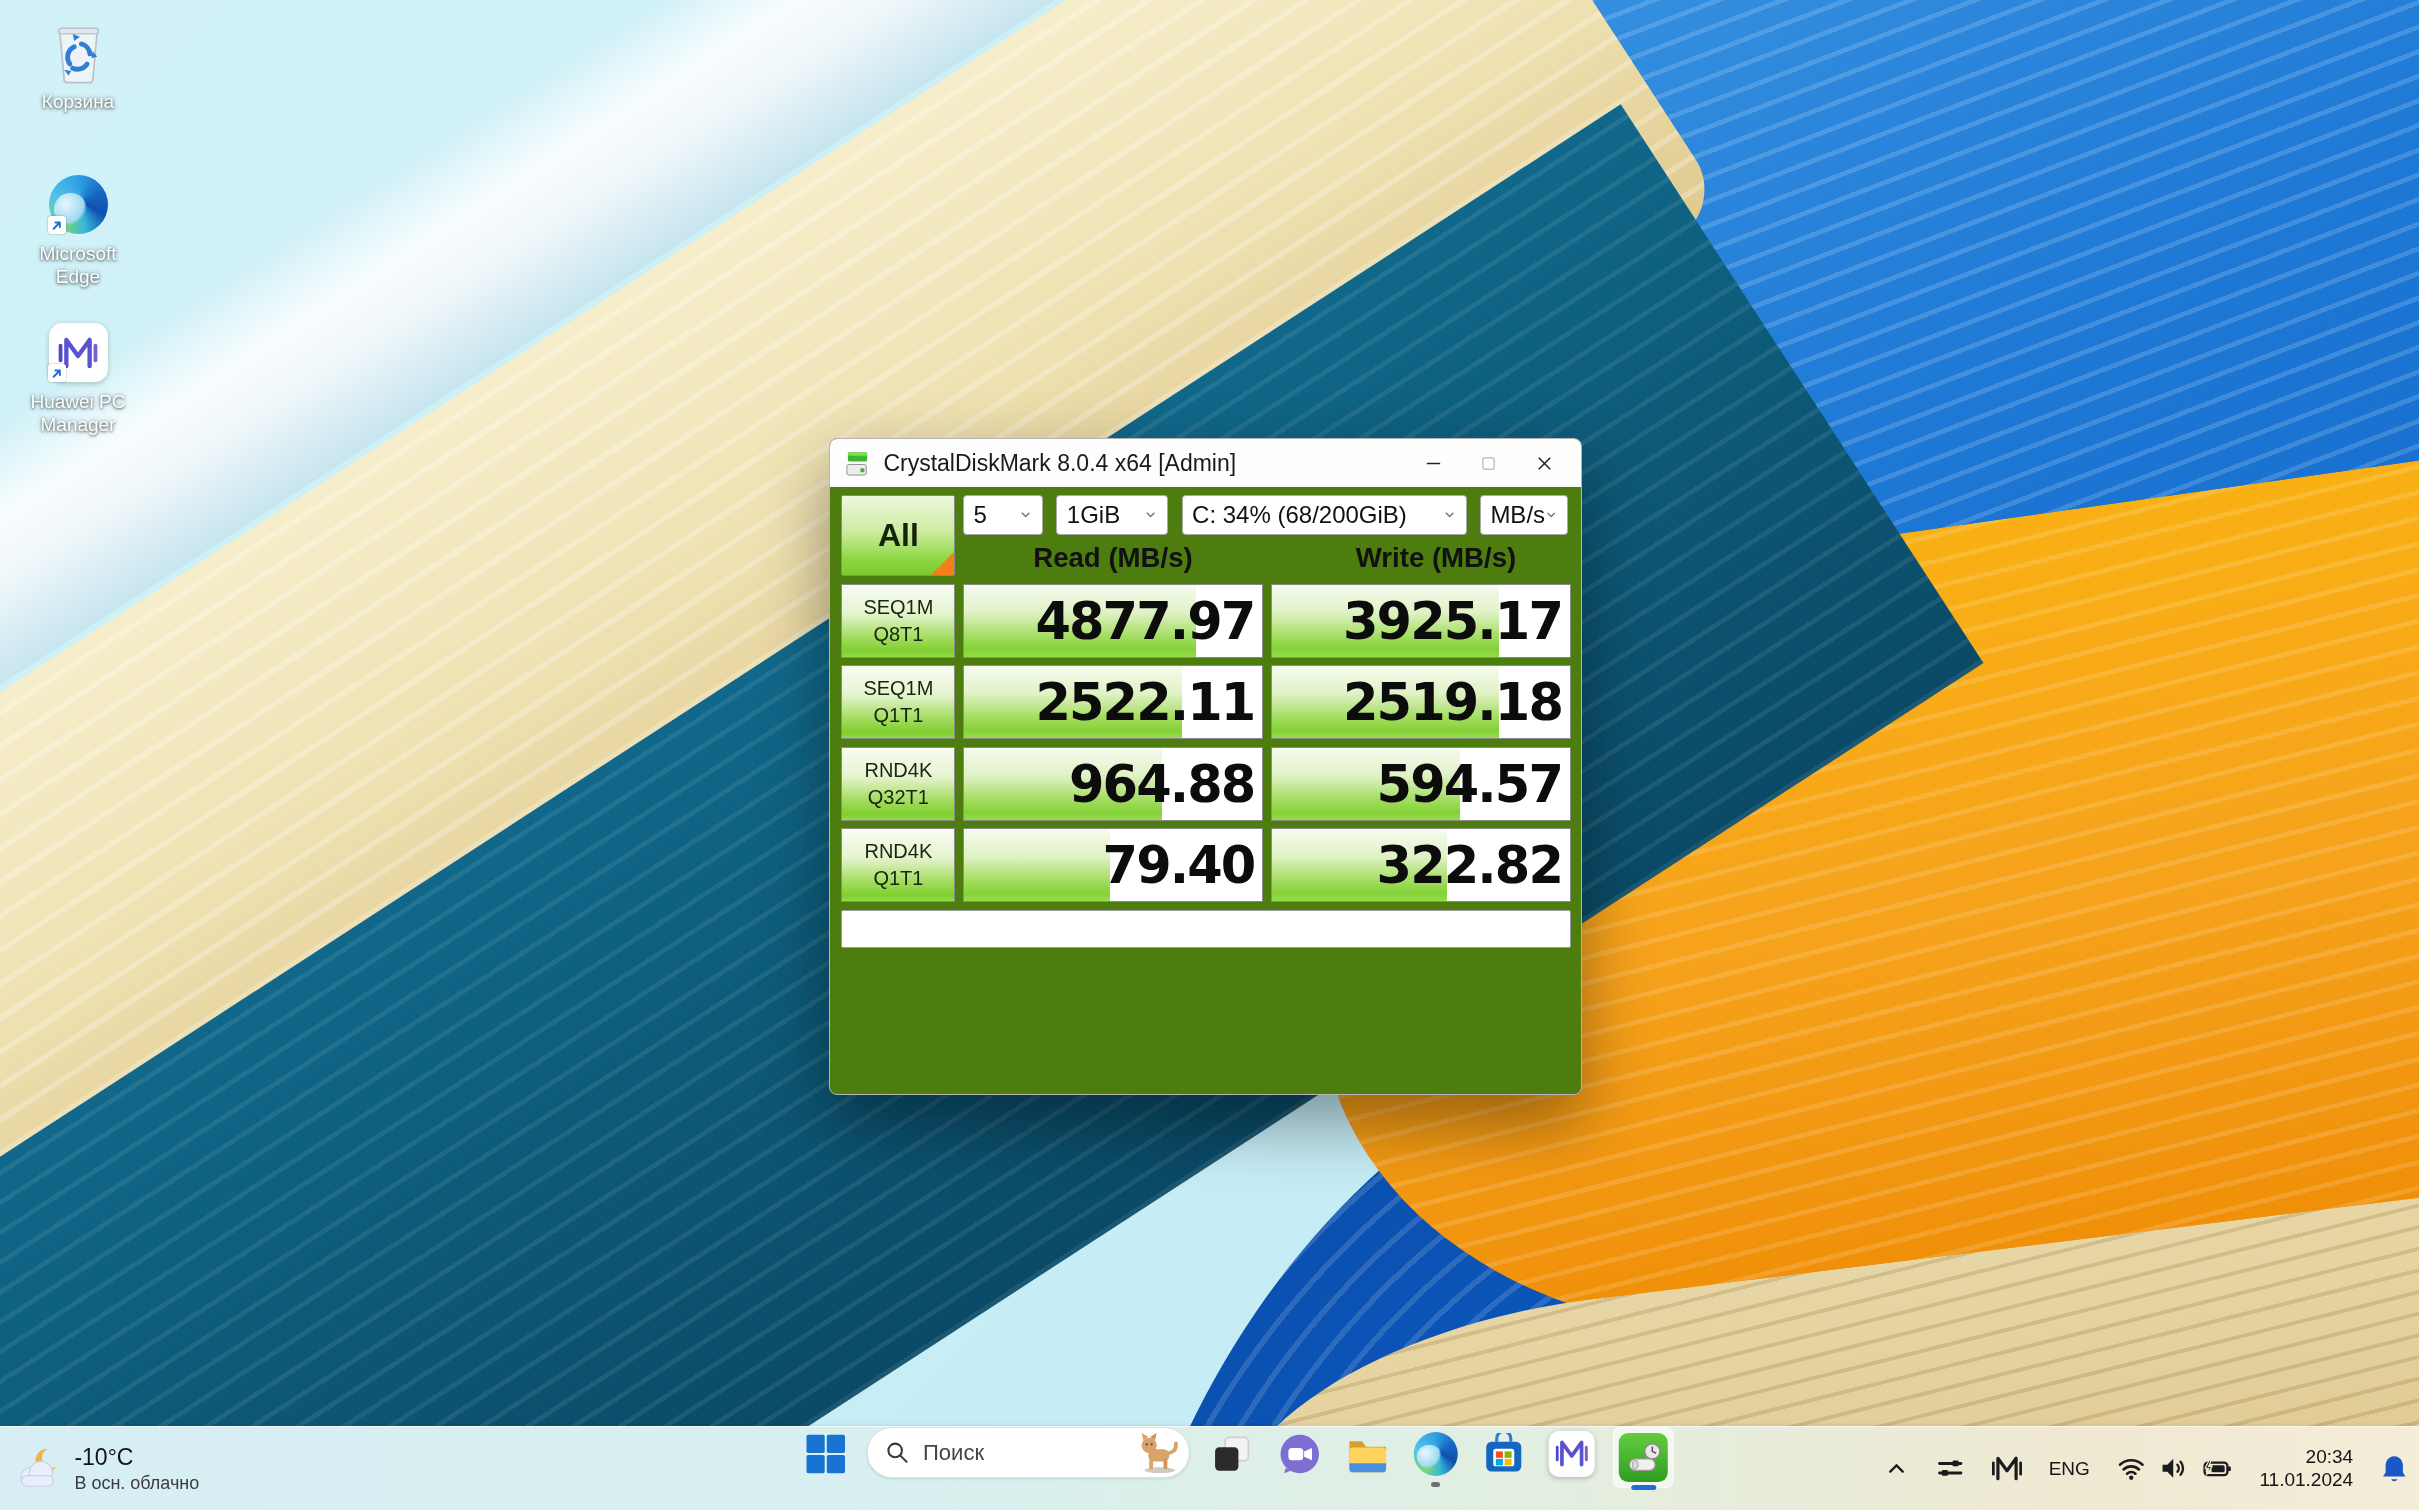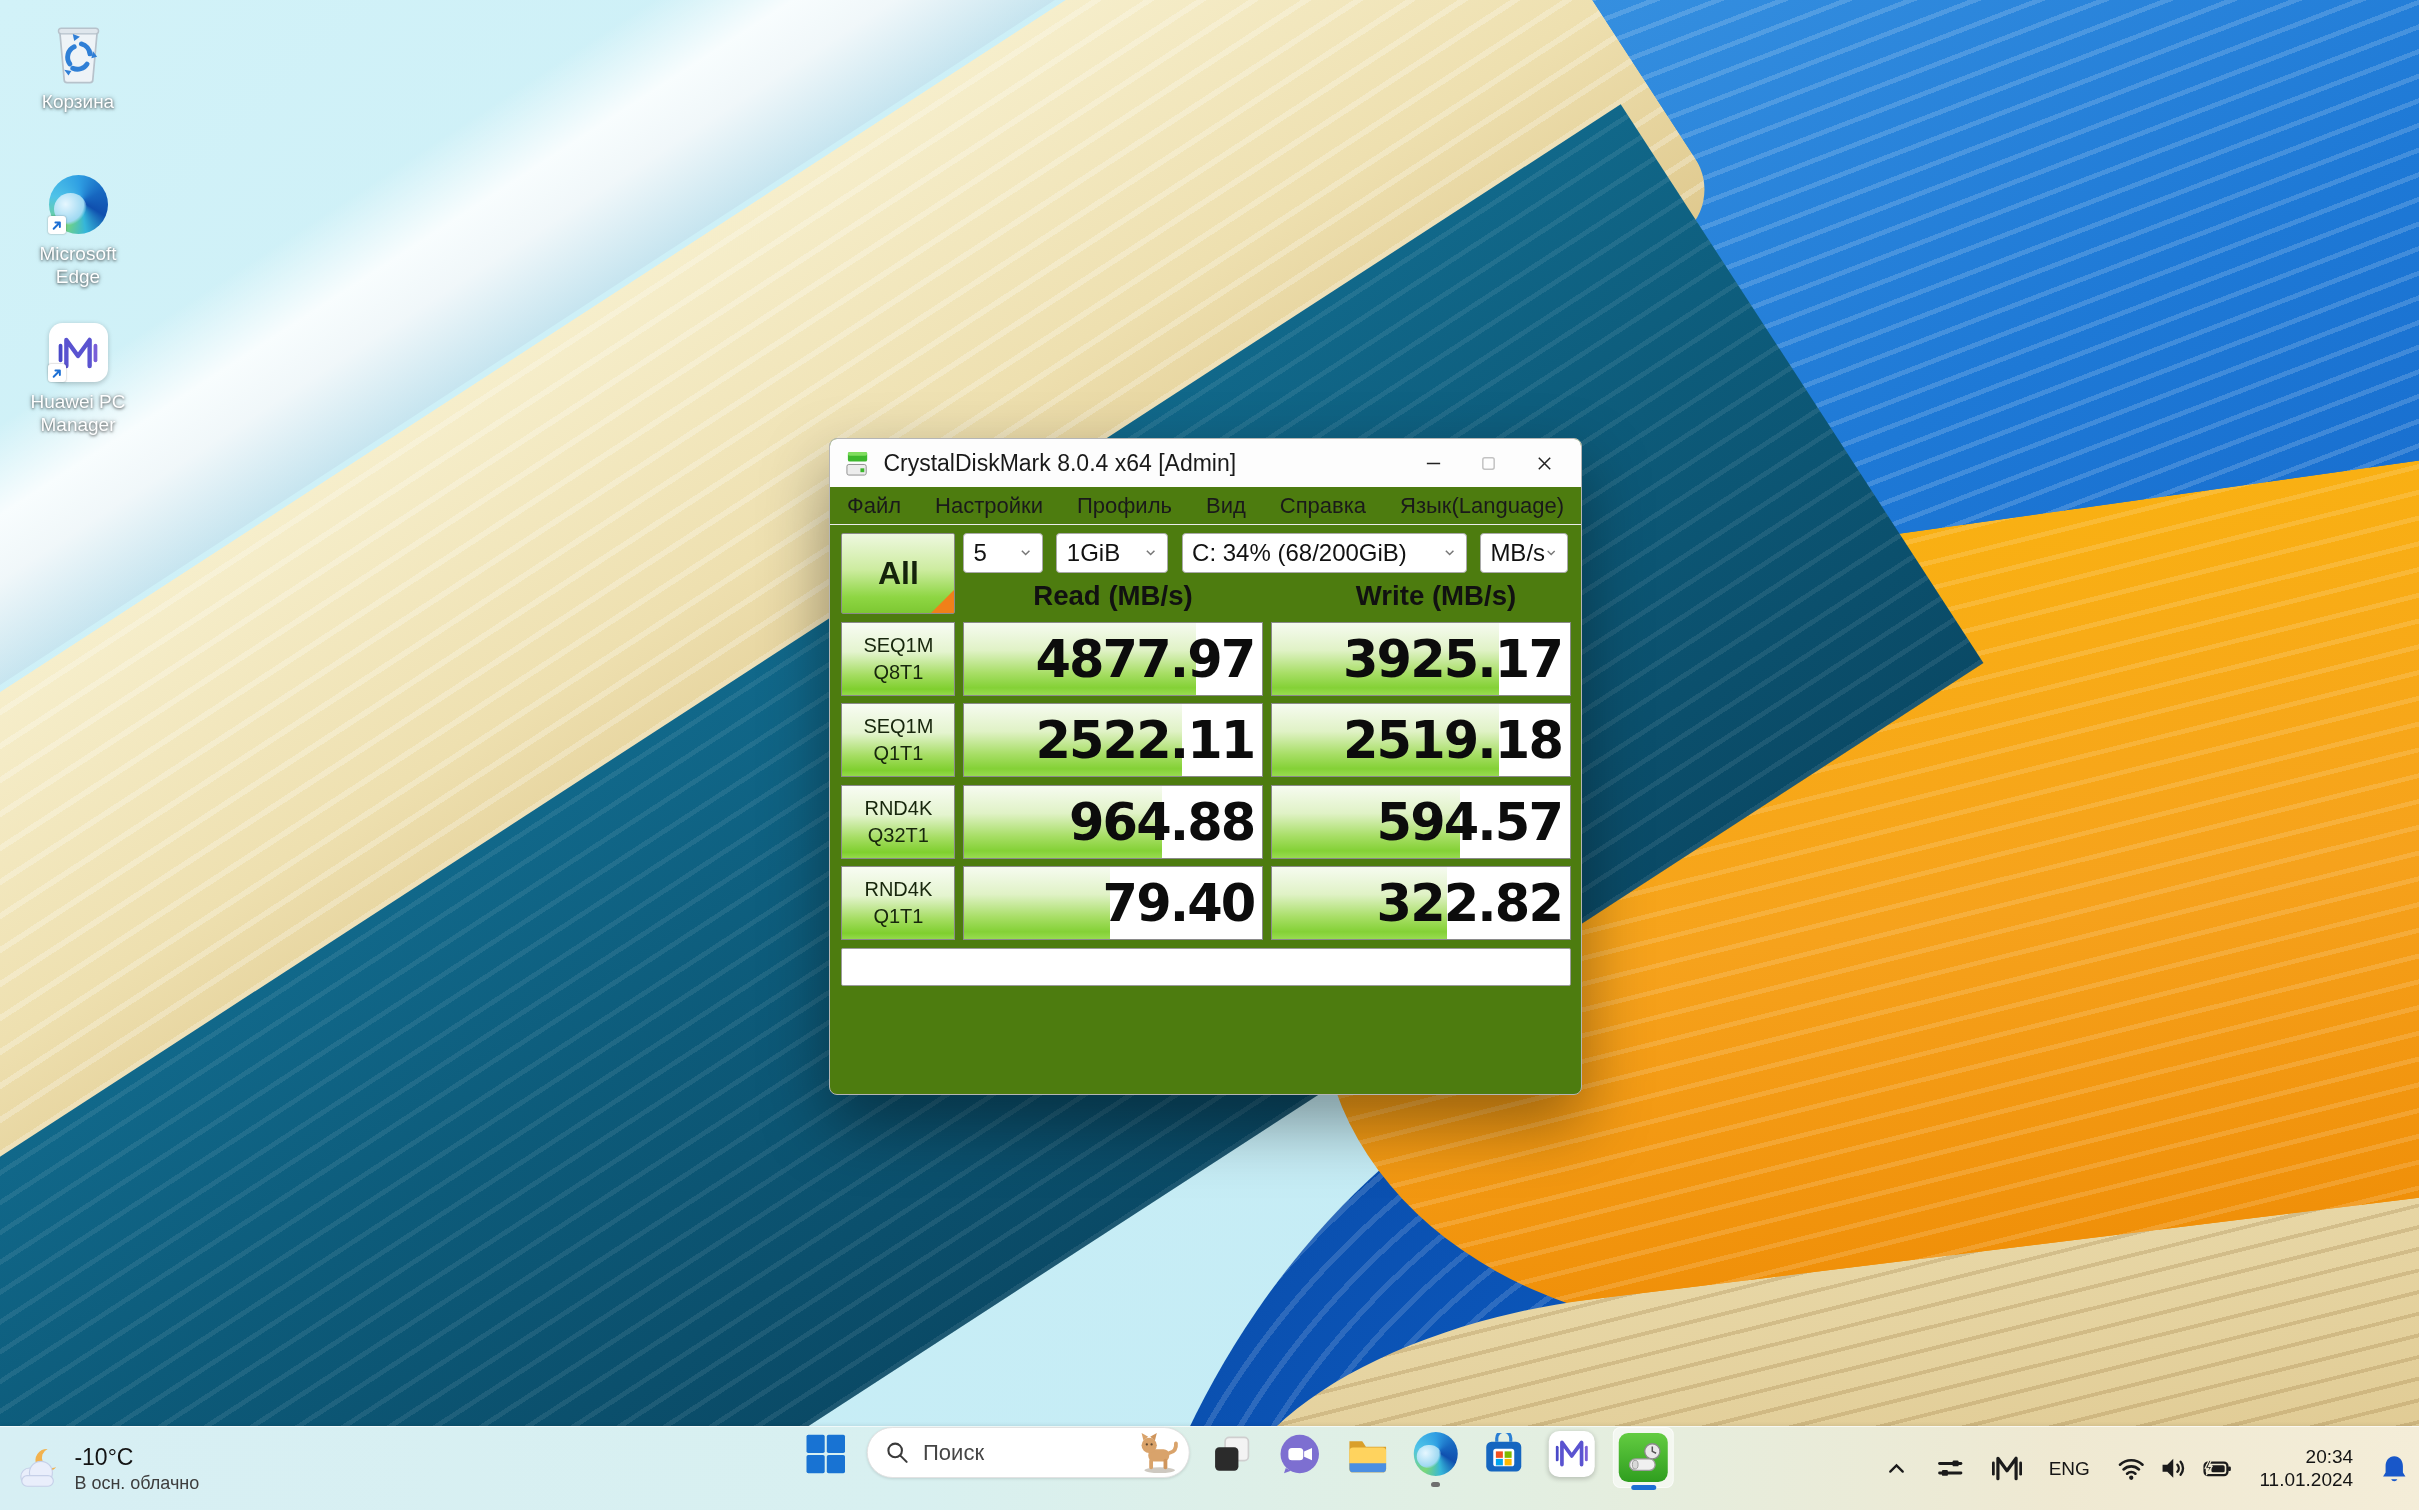--- a/index.html
+++ b/index.html
@@ -194,28 +194,20 @@
             <rect x="3" y="3" width="12" height="12" rx="2" fill="none" stroke="#c3c3c3" stroke-width="1.6"></rect>
           </svg>
       </div>
       <div class="wbtn">
         <svg width="19" height="19" viewBox="0 0 20 20">
             <path d="M4,4 L16,16 M16,4 L4,16" stroke="#222" stroke-width="1.6"></path>
           </svg>
       </div>
     </div>
 
-    <div class="cdm-menu">
-      <span>Файл</span>
-      <span>Настройки</span>
-      <span>Профиль</span>
-      <span>Вид</span>
-      <span>Справка</span>
-      <span>Язык(Language)</span>
-    </div>
 
     <div class="cdm-body">
       <div class="all-btn">All</div>
 
       <div class="sel-row">
         <div class="sel" style="width:80px">
           <span>5</span>
           <svg width="13.3" height="13.3" viewBox="0 0 14 14">
               <path d="M3,5 L7,9 L11,5" stroke="#777" stroke-width="1.6" fill="none"></path>
             </svg>

